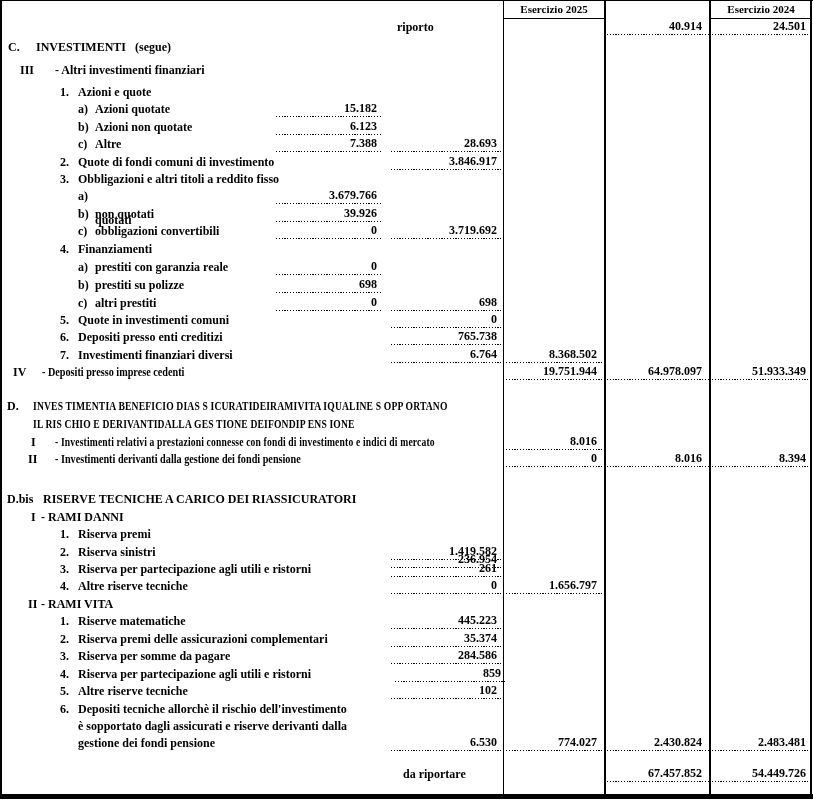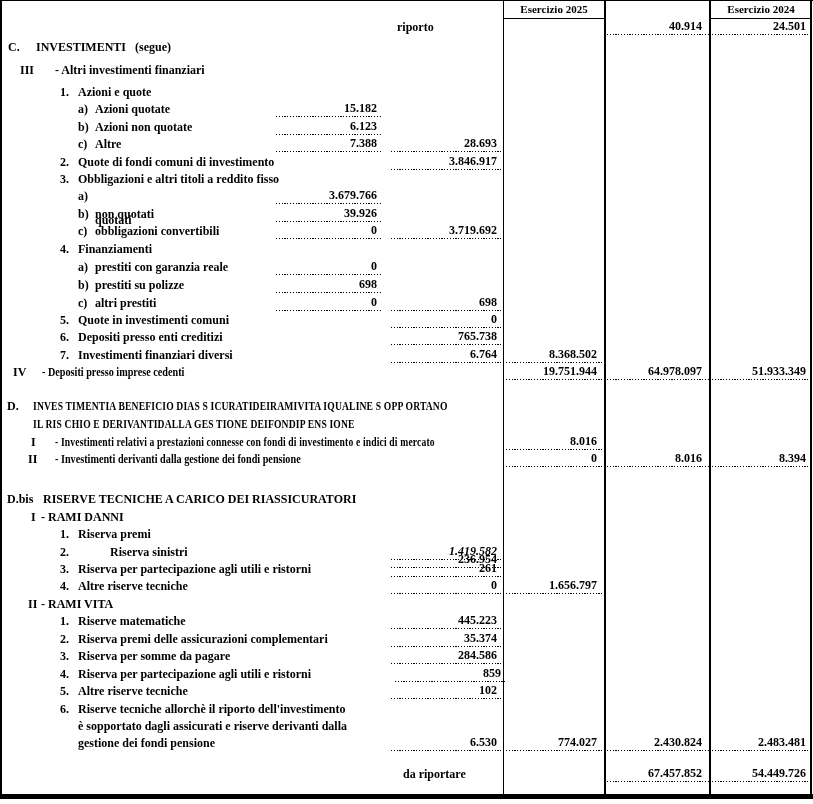--- a/index.html
+++ b/index.html
@@ -117,22 +117,22 @@
       <div class="cell" style="left: 607px; width: 102px; padding-right: 7px; top: 451px;">8.016</div>
       <div class="cell" style="left: 712px; width: 99px; padding-right: 5px; top: 451px;">8.394</div>
       <div class="part" style="left: 7px; top: 493px;">D.bis</div>
       <div class="part" style="left: 43px; top: 493px;">RISERVE TECNICHE A CARICO DEI RIASSICURATORI</div>
       <div class="part" style="left: 31px; top: 511px;">I</div>
       <div class="part" style="left: 41px; top: 511px;">- RAMI DANNI</div>
       <div class="part" style="left: 60px; top: 528px;">1.</div>
       <div class="part" style="left: 78px; top: 528px;">Riserva premi</div>
       <div class="cell" style="left: 391px; width: 112px; padding-right: 6px; top: 526px; margin-top: 26px;">236.954</div>
       <div class="part" style="left: 60px; top: 546px;">2.</div>
-      <div class="part" style="left: 78px; top: 546px; margin-left: 32px;">Riserva sinistri</div>
-      <div class="cell" style="left: 391px; width: 112px; padding-right: 6px; top: 544px; font-style: italic;">1.419.582</div>
+      <div class="part" style="left: 78px; top: 546px;">Riserva sinistri</div>
+      <div class="cell" style="left: 391px; width: 112px; padding-right: 6px; top: 544px;">1.419.582</div>
       <div class="part" style="left: 60px; top: 563px;">3.</div>
       <div class="part" style="left: 78px; top: 563px;">Riserva per partecipazione agli utili e ristorni</div>
       <div class="cell" style="left: 391px; width: 112px; padding-right: 6px; top: 561px;">261</div>
       <div class="part" style="left: 60px; top: 580px;">4.</div>
       <div class="part" style="left: 78px; top: 580px;">Altre riserve tecniche</div>
       <div class="cell" style="left: 391px; width: 112px; padding-right: 6px; top: 578px;">0</div>
       <div class="cell" style="left: 506px; width: 98px; padding-right: 7px; top: 578px;">1.656.797</div>
       <div class="part" style="left: 28px; top: 598px;">II</div>
       <div class="part" style="left: 41px; top: 598px;">- RAMI VITA</div>
       <div class="part" style="left: 60px; top: 615px;">1.</div>
@@ -144,21 +144,21 @@
       <div class="part" style="left: 60px; top: 650px;">3.</div>
       <div class="part" style="left: 78px; top: 650px;">Riserva per somme da pagare</div>
       <div class="cell" style="left: 391px; width: 112px; padding-right: 6px; top: 648px;">284.586</div>
       <div class="part" style="left: 60px; top: 668px;">4.</div>
       <div class="part" style="left: 78px; top: 668px;">Riserva per partecipazione agli utili e ristorni</div>
       <div class="cell" style="left: 395px; width: 112px; padding-right: 6px; top: 666px;">859</div>
       <div class="part" style="left: 60px; top: 685px;">5.</div>
       <div class="part" style="left: 78px; top: 685px;">Altre riserve tecniche</div>
       <div class="cell" style="left: 391px; width: 112px; padding-right: 6px; top: 683px;">102</div>
       <div class="part" style="left: 60px; top: 703px;">6.</div>
-      <div class="part" style="left: 78px; top: 703px;">Riserve tecniche allorchè il riporto dell'investimento</div>
+      <div class="part" style="left: 78px; top: 703px;">Depositi tecniche allorchè il rischio dell'investimento</div>
       <div class="part" style="left: 78px; top: 720px;">è sopportato dagli assicurati e riserve derivanti dalla</div>
       <div class="part" style="left: 78px; top: 737px;">gestione dei fondi pensione</div>
       <div class="cell" style="left: 391px; width: 112px; padding-right: 6px; top: 735px;">6.530</div>
       <div class="cell" style="left: 506px; width: 98px; padding-right: 7px; top: 735px;">774.027</div>
       <div class="cell" style="left: 607px; width: 102px; padding-right: 7px; top: 735px;">2.430.824</div>
       <div class="cell" style="left: 712px; width: 99px; padding-right: 5px; top: 735px;">2.483.481</div>
       <div class="part" style="left: 403px; top: 768px;">da riportare</div>
       <div class="cell" style="left: 607px; width: 102px; padding-right: 7px; top: 766px;">67.457.852</div>
       <div class="cell" style="left: 712px; width: 99px; padding-right: 5px; top: 766px;">54.449.726</div>
     </div>

